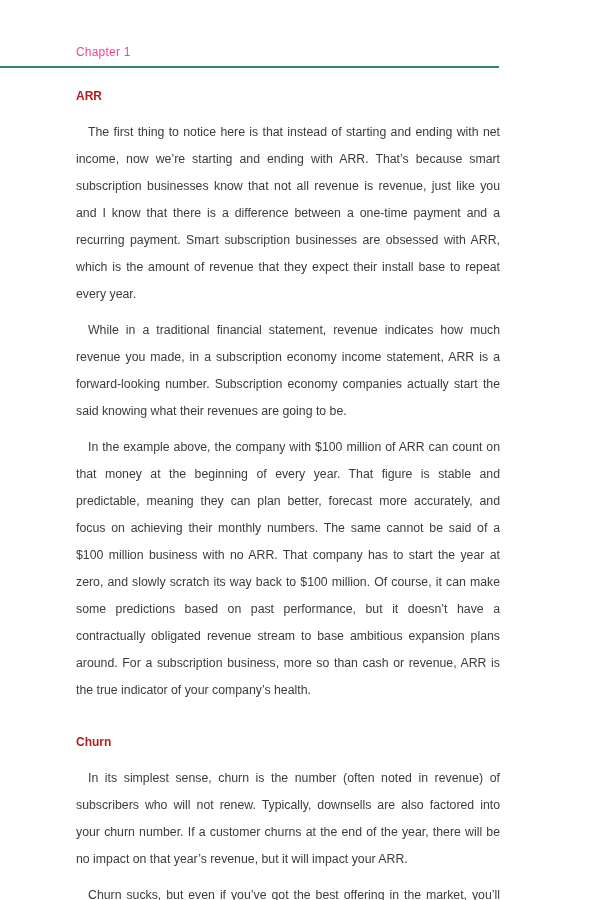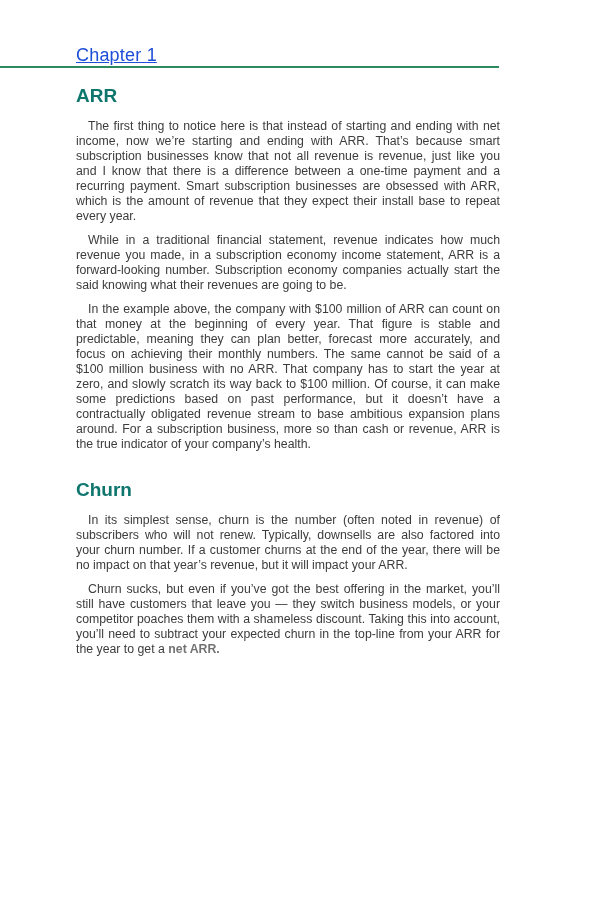--- a/index.html
+++ b/index.html
@@ -12,54 +12,53 @@
       height: 900px;
       position: relative;
       overflow: hidden;
       font-family: "Liberation Sans", sans-serif;
       color: #3a3a3a;
     }
     .running-head {
       position: absolute;
       left: 76px;
       top: 45px;
-      font-size: 18px;
-      color: #1d4ed8;
+      font-size: 12px;
+      color: #ec4899;
       letter-spacing: 0.2px;
-      text-decoration: underline;
     }
     .head-rule {
       position: absolute;
       left: 0;
       top: 66px;
       width: 499px;
       height: 2px;
       background: #2e8a5e;
     }
     .content {
       position: absolute;
       left: 76px;
       top: 86px;
       width: 424px;
     }
     h2 {
       font-family: "Liberation Sans", sans-serif;
-      font-size: 19px;
+      font-size: 12px;
       font-weight: bold;
-      color: #0f766e;
+      color: #b91c1c;
       margin: 0 0 13px 0;
       line-height: 20px;
     }
     h2.second {
       margin-top: 28px;
     }
     p {
       margin: 0 0 9px 0;
       font-size: 12.3px;
-      line-height: 15px;
+      line-height: 27px;
       text-align: justify;
       text-indent: 12px;
       color: #3c3c3c;
     }
     p b {
       color: #737373;
     }
   </style>
 </head>
 <body>

